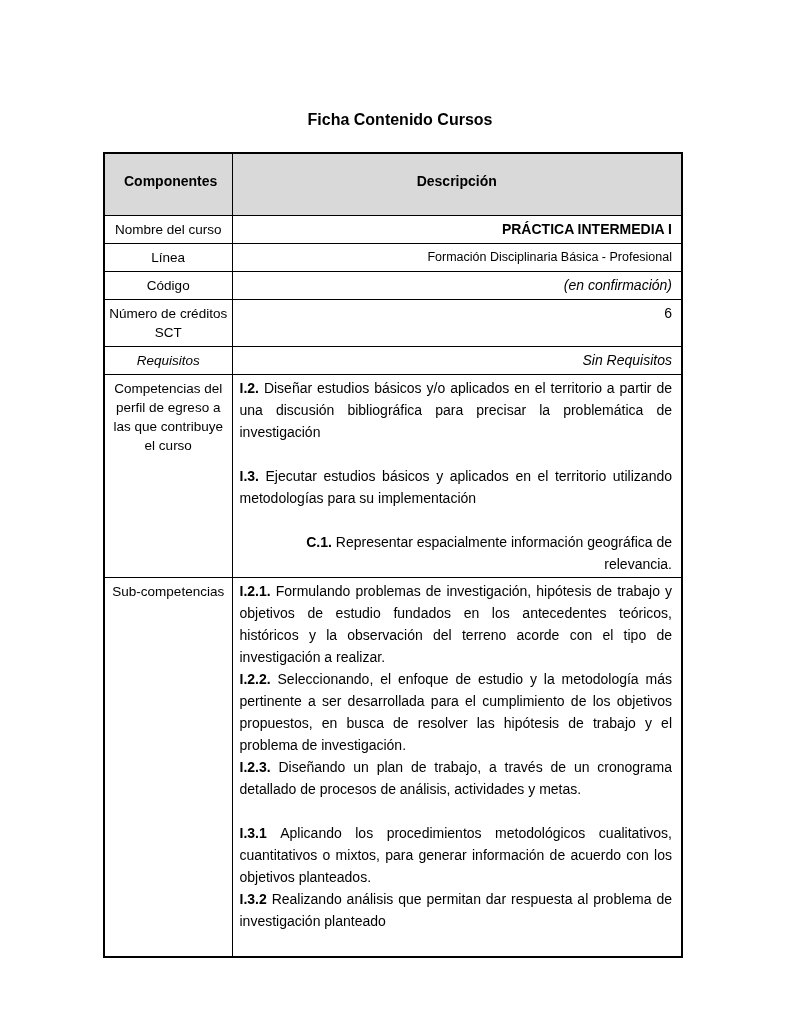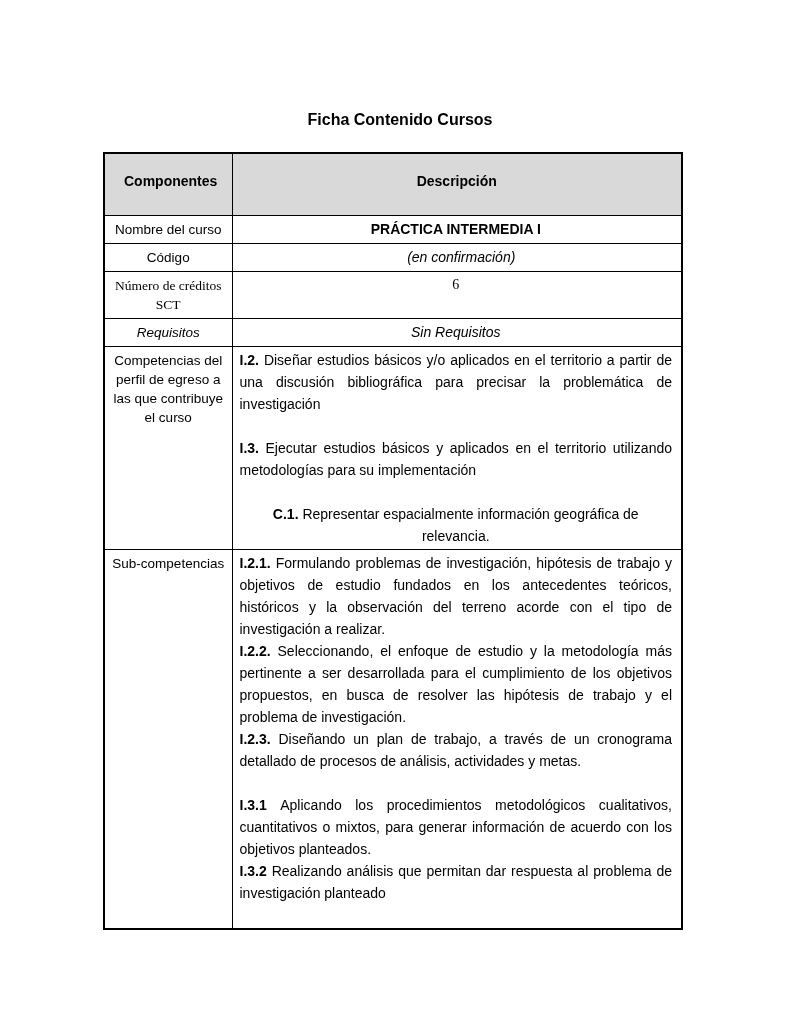--- a/index.html
+++ b/index.html
@@ -58,21 +58,21 @@
     text-align: center;
     font-size: 13.5px;
     line-height: 19px;
     padding: 4px 3px;
   }
   td.desc {
     font-size: 14px;
     line-height: 22px;
     padding: 2px 9px 2px 7px;
   }
-  .para { margin: 0; text-align: center; }
+  .para { margin: 0; text-align: right; }
   .para.justify { text-align: justify; }
   .para.bold { font-weight: bold; }
   .para.italic { font-style: italic; }
   .para.small { font-size: 12.5px; }
   .para.indent { padding-left: 11px; }
   .para strong { font-weight: bold; }
 </style>
 </head>
 <body>
 
@@ -94,27 +94,33 @@
         <th class="hdr">Descripción</th>
       </tr>
     </thead>
     <tbody>
         <tr style="height: 25px;">
           <td class="comp">Nombre del curso</td>
           <td class="desc">
             <p class="para bold">PRÁCTICA INTERMEDIA I</p>
           </td>
         </tr>
+        <tr style="height: 25px;">
+          <td class="comp">Línea</td>
+          <td class="desc">
+            <p class="para small">Formación Disciplinaria Básica - Profesional</p>
+          </td>
+        </tr>
         <tr style="height: 23px;">
           <td class="comp">Código</td>
           <td class="desc">
             <p class="para italic indent">(en confirmación)</p>
           </td>
         </tr>
-        <tr style="height: 34px; font-family: Liberation Serif, serif;">
+        <tr style="height: 34px;">
           <td class="comp">Número de créditos SCT</td>
           <td class="desc">
             <p class="para">6</p>
           </td>
         </tr>
         <tr style="height: 24px; font-style: italic;">
           <td class="comp">Requisitos</td>
           <td class="desc">
             <p class="para">Sin Requisitos</p>
           </td>

